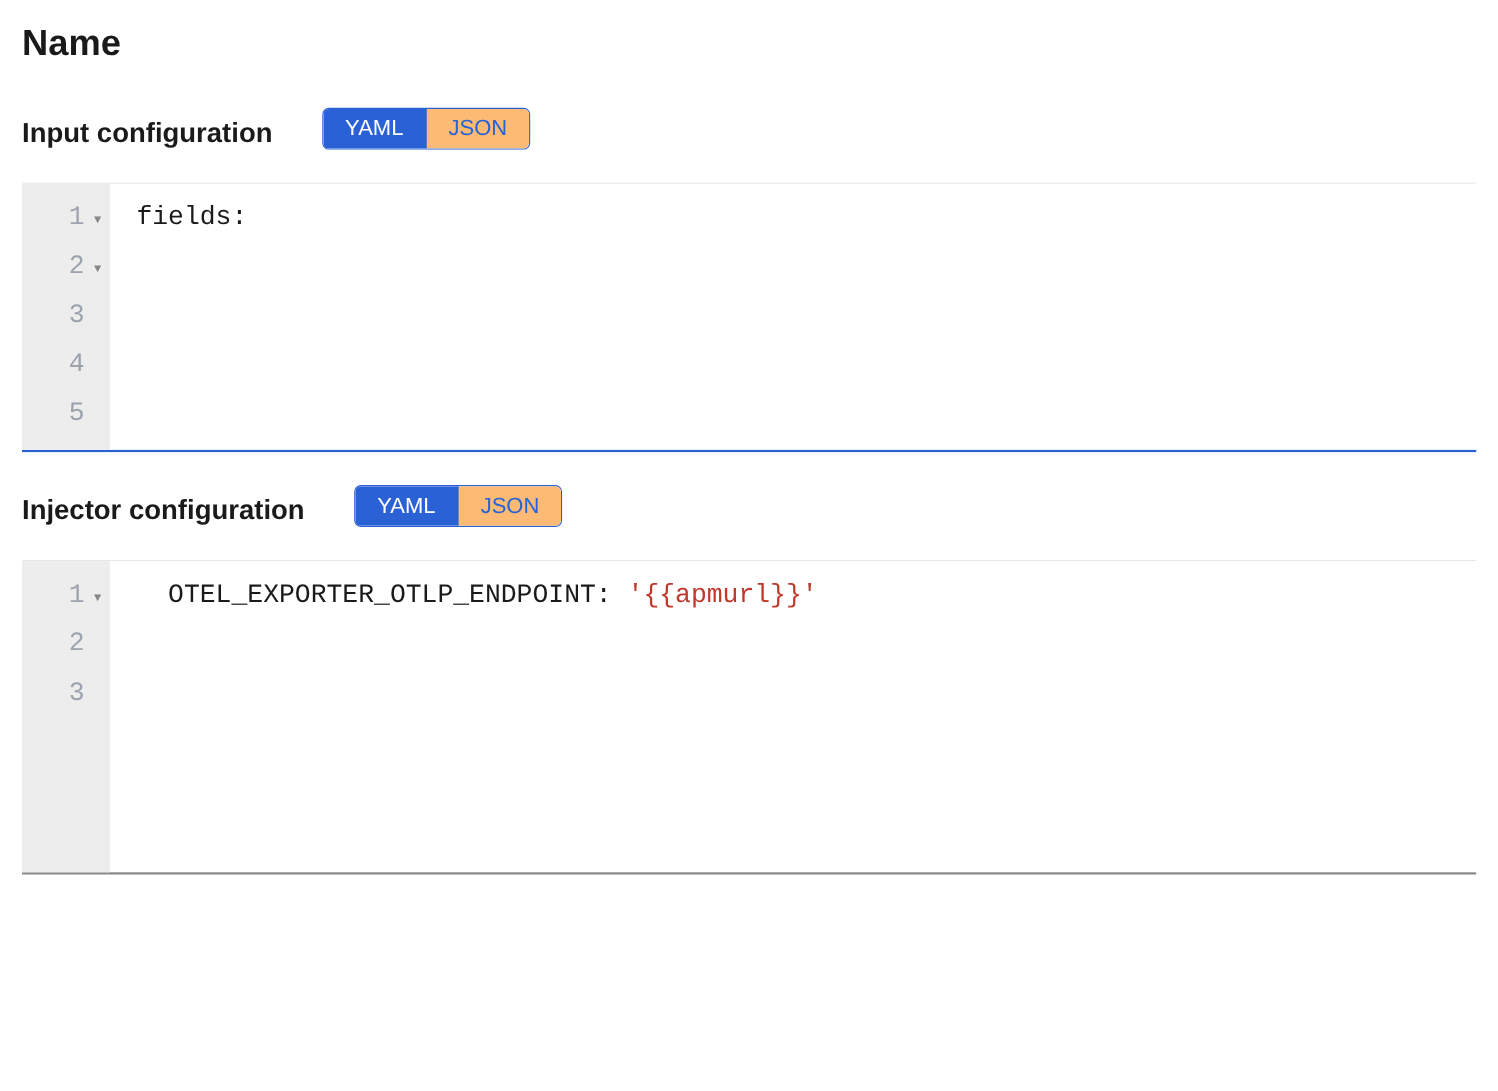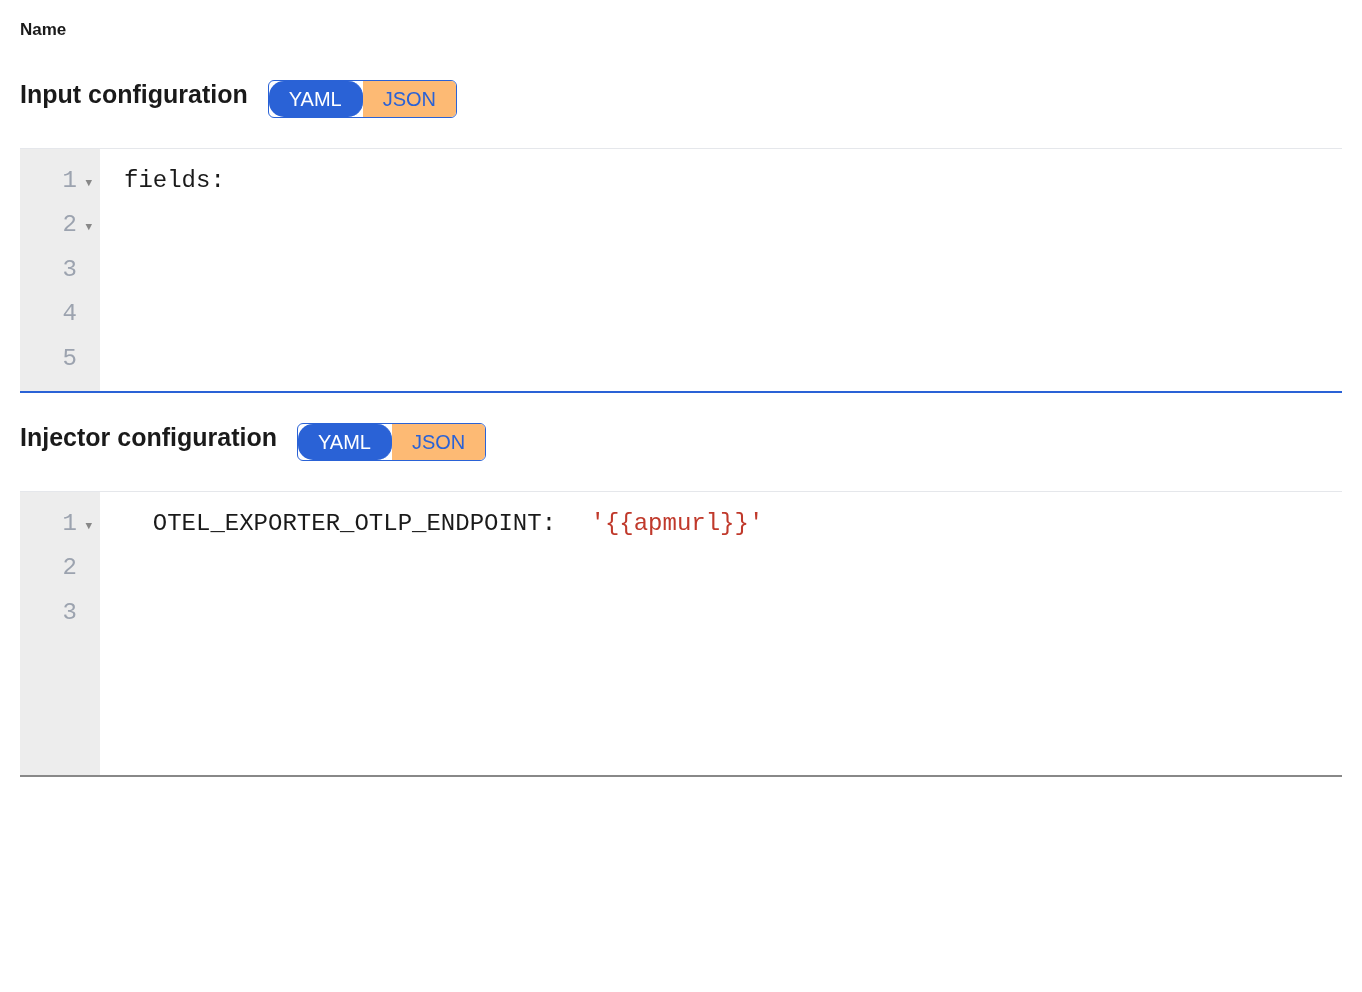--- a/index.html
+++ b/index.html
@@ -12,30 +12,30 @@
     background: #fff;
   }
   .field-row {
     display: flex;
     align-items: center;
     margin-bottom: 40px;
   }
   .field-label {
     font-weight: 700;
     width: 155px;
-    font-size: 17px;
+    font-size: 33px;
   }
   .field-value {
     font-size: 25px;
     color: #222;
   }
   .section-header {
     display: flex;
-    align-items: flex-start;
-    gap: 20px;
+    align-items: flex-end;
+    gap: 45px;
     margin-bottom: 30px;
   }
   .section-title {
     font-weight: 700;
     font-size: 25px;
   }
   .toggle-group {
     display: inline-flex;
     border-radius: 6px;
     overflow: hidden;
@@ -48,21 +48,20 @@
     cursor: pointer;
     border: none;
     background: #fdba74;
     color: #2a62d6;
     font-family: inherit;
     line-height: 1;
   }
   .toggle-btn.active {
     background: #2a62d6;
     color: #fff;
-    border-radius: 15px;
   }
   .toggle-btn:not(:last-child) {
     border-right: 1.5px solid #2a62d6;
   }
   .code-editor {
     display: flex;
     font-family: "SFMono-Regular", Consolas, "Liberation Mono", Menlo, monospace;
     font-size: 24px;
     line-height: 1.85;
     border-top: 1px solid #e5e7eb;
@@ -92,21 +91,21 @@
     color: #888;
     position: relative;
     top: 2px;
   }
   .code-body {
     padding: 10px 24px;
     white-space: pre;
     flex: 1;
   }
   .code-line { display: block; }
-  .tok-str { color: #c0392b; margin-left: 20px; }
+  .tok-str { color: #c0392b; }
   .section-gap { height: 30px; }
 </style>
 </head>
 <body>
 
 <div class="field-row">
   <div class="field-label">Name</div>
 </div>
 
 <div class="section-header">

